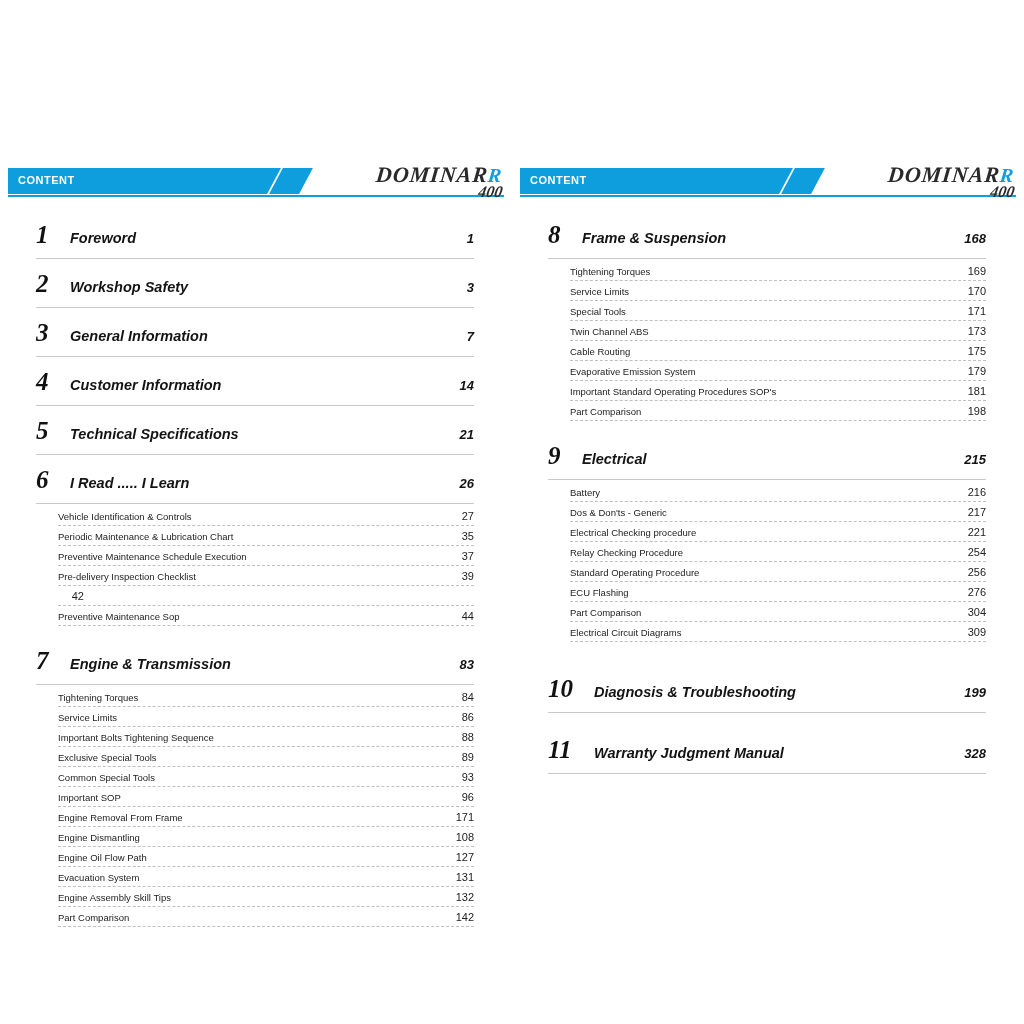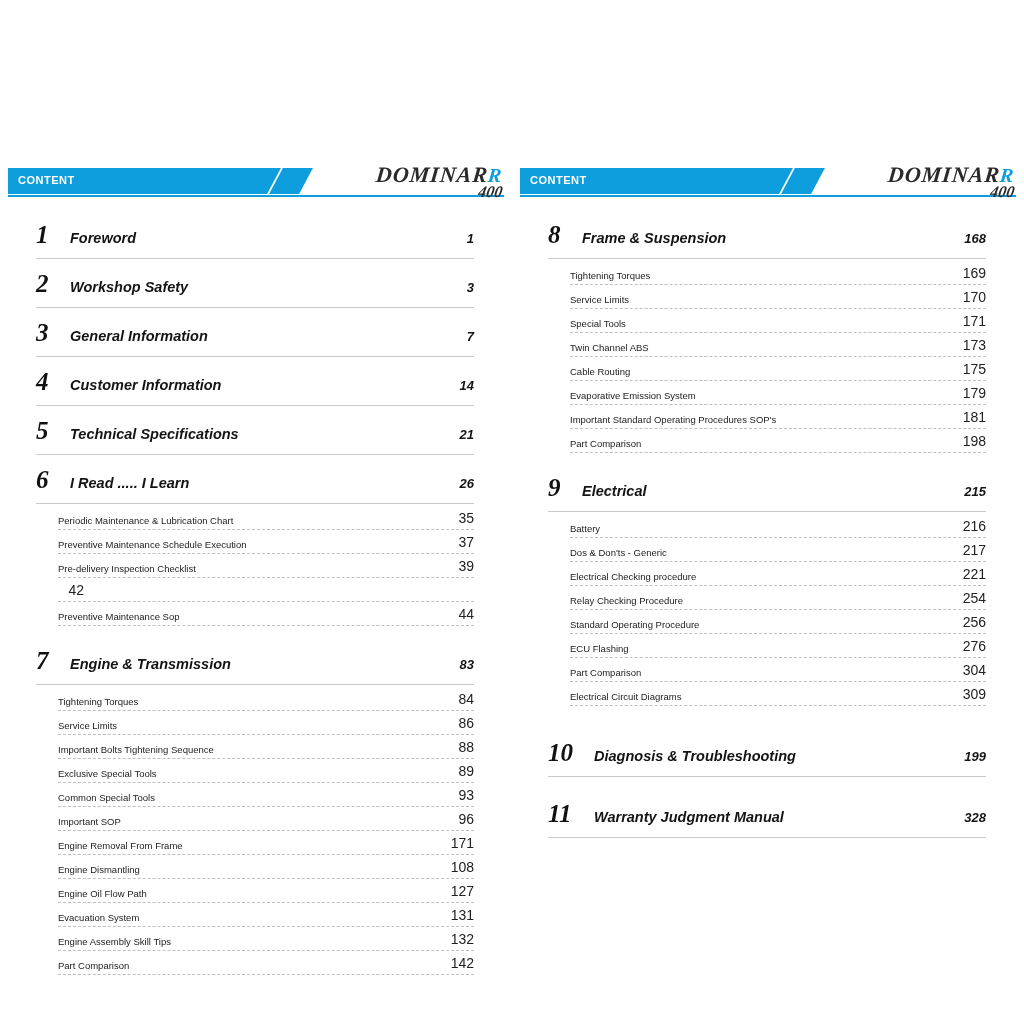--- a/index.html
+++ b/index.html
@@ -172,21 +172,21 @@
     border-bottom: 1px dashed #bfbfbf;
     margin-left: 22px;
   }
   .sub .stitle {
     flex: 1 1 auto;
     font-size: 9.5px;
     color: #222;
   }
   .sub .spg {
     flex: 0 0 auto;
-    font-size: 14px;
+    font-size: 11px;
     color: #222;
     text-align: right;
     min-width: 26px;
   }
   .gap-sm { height: 10px; }
   .gap-md { height: 16px; }
 </style>
 </head>
 <body>
 
@@ -232,20 +232,24 @@
             <div class="title">Technical Specifications</div>
             <div class="pg">21</div>
           </div>
           <div class="chapter">
             <div class="num">6</div>
             <div class="title">I Read ..... I Learn</div>
             <div class="pg">26</div>
           </div>
           <div class="subs">
             <div class="sub">
+              <div class="stitle">Vehicle Identification &amp; Controls</div>
+              <div class="spg">27</div>
+            </div>
+            <div class="sub">
               <div class="stitle">Periodic Maintenance &amp; Lubrication Chart</div>
               <div class="spg">35</div>
             </div>
             <div class="sub">
               <div class="stitle">Preventive Maintenance Schedule Execution</div>
               <div class="spg">37</div>
             </div>
             <div class="sub">
               <div class="stitle">Pre-delivery Inspection Checklist</div>
               <div class="spg">39</div>

